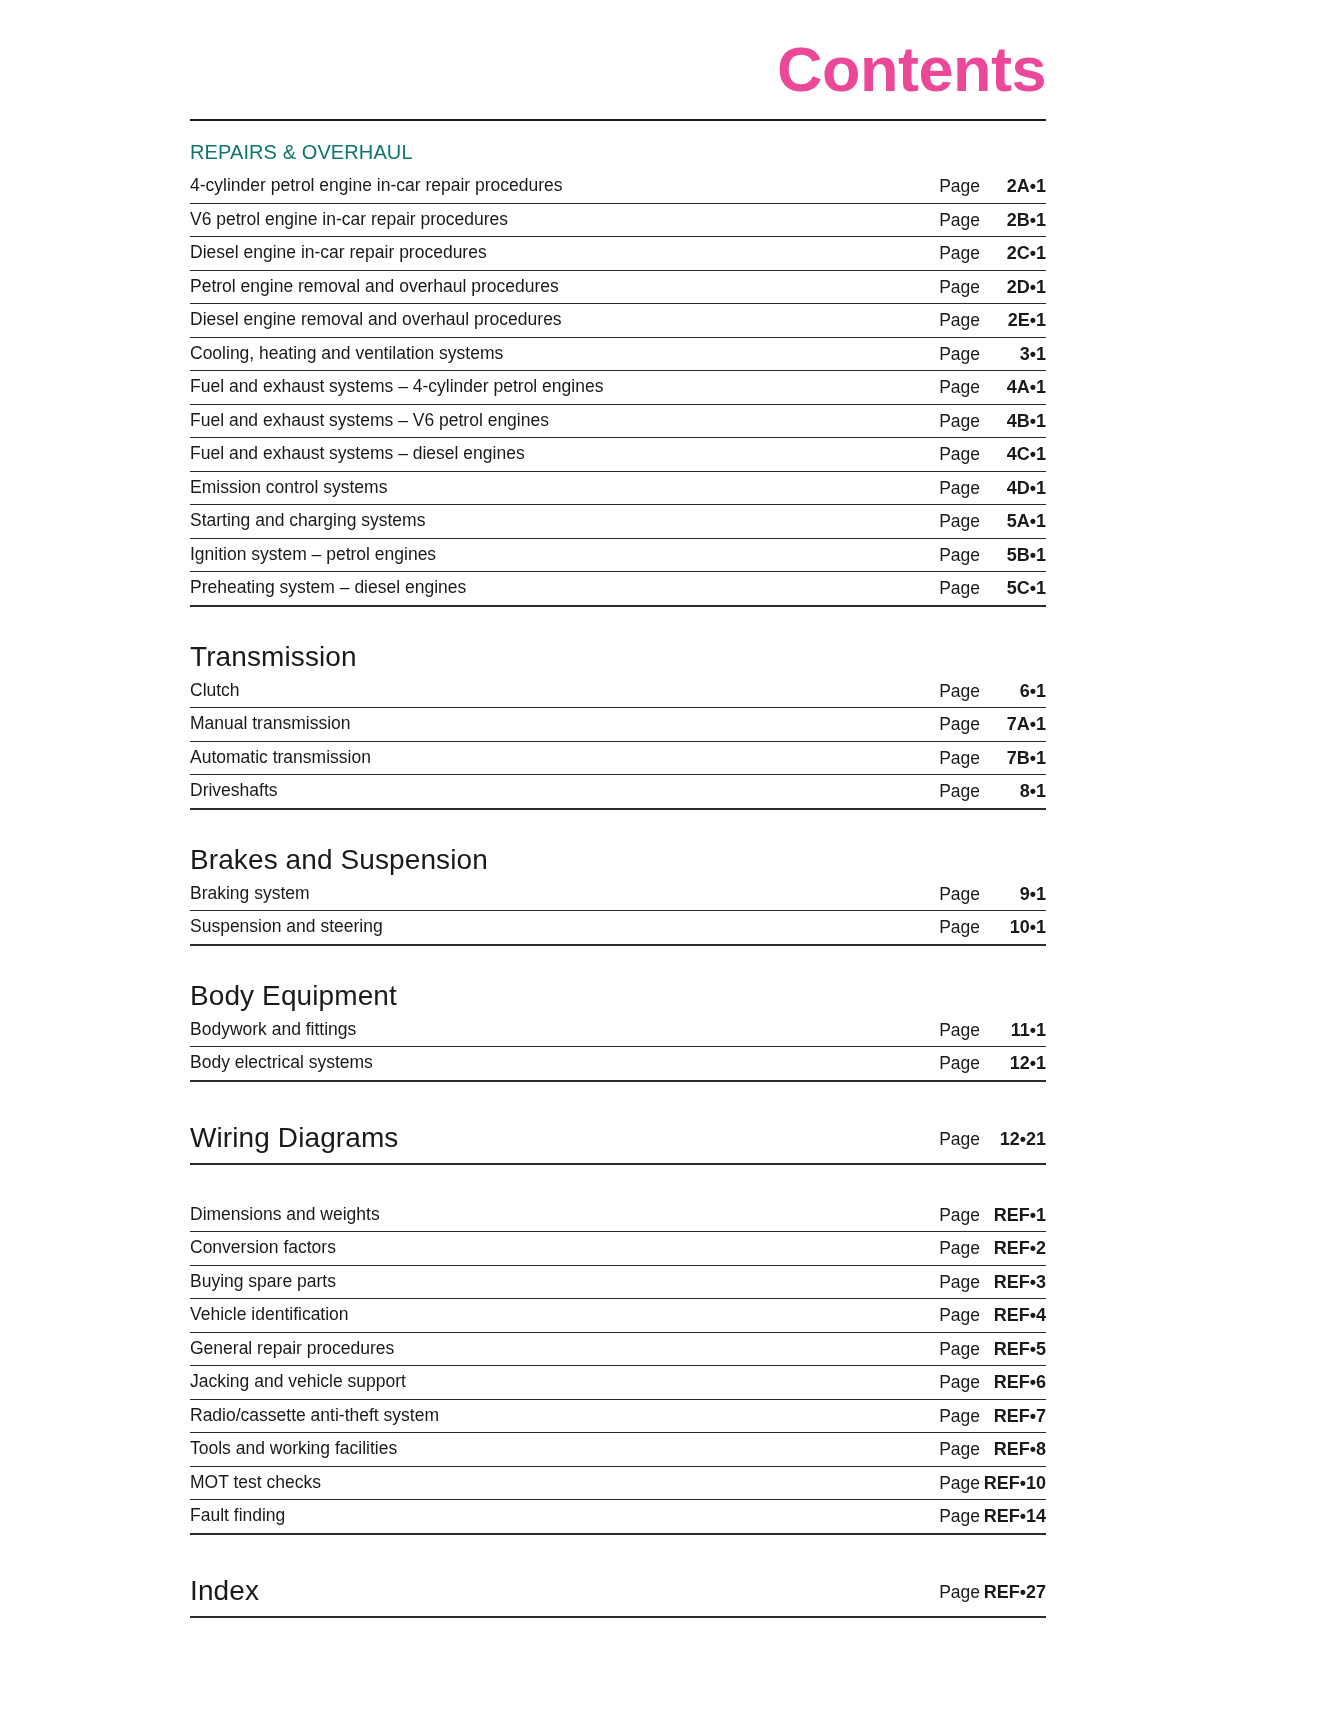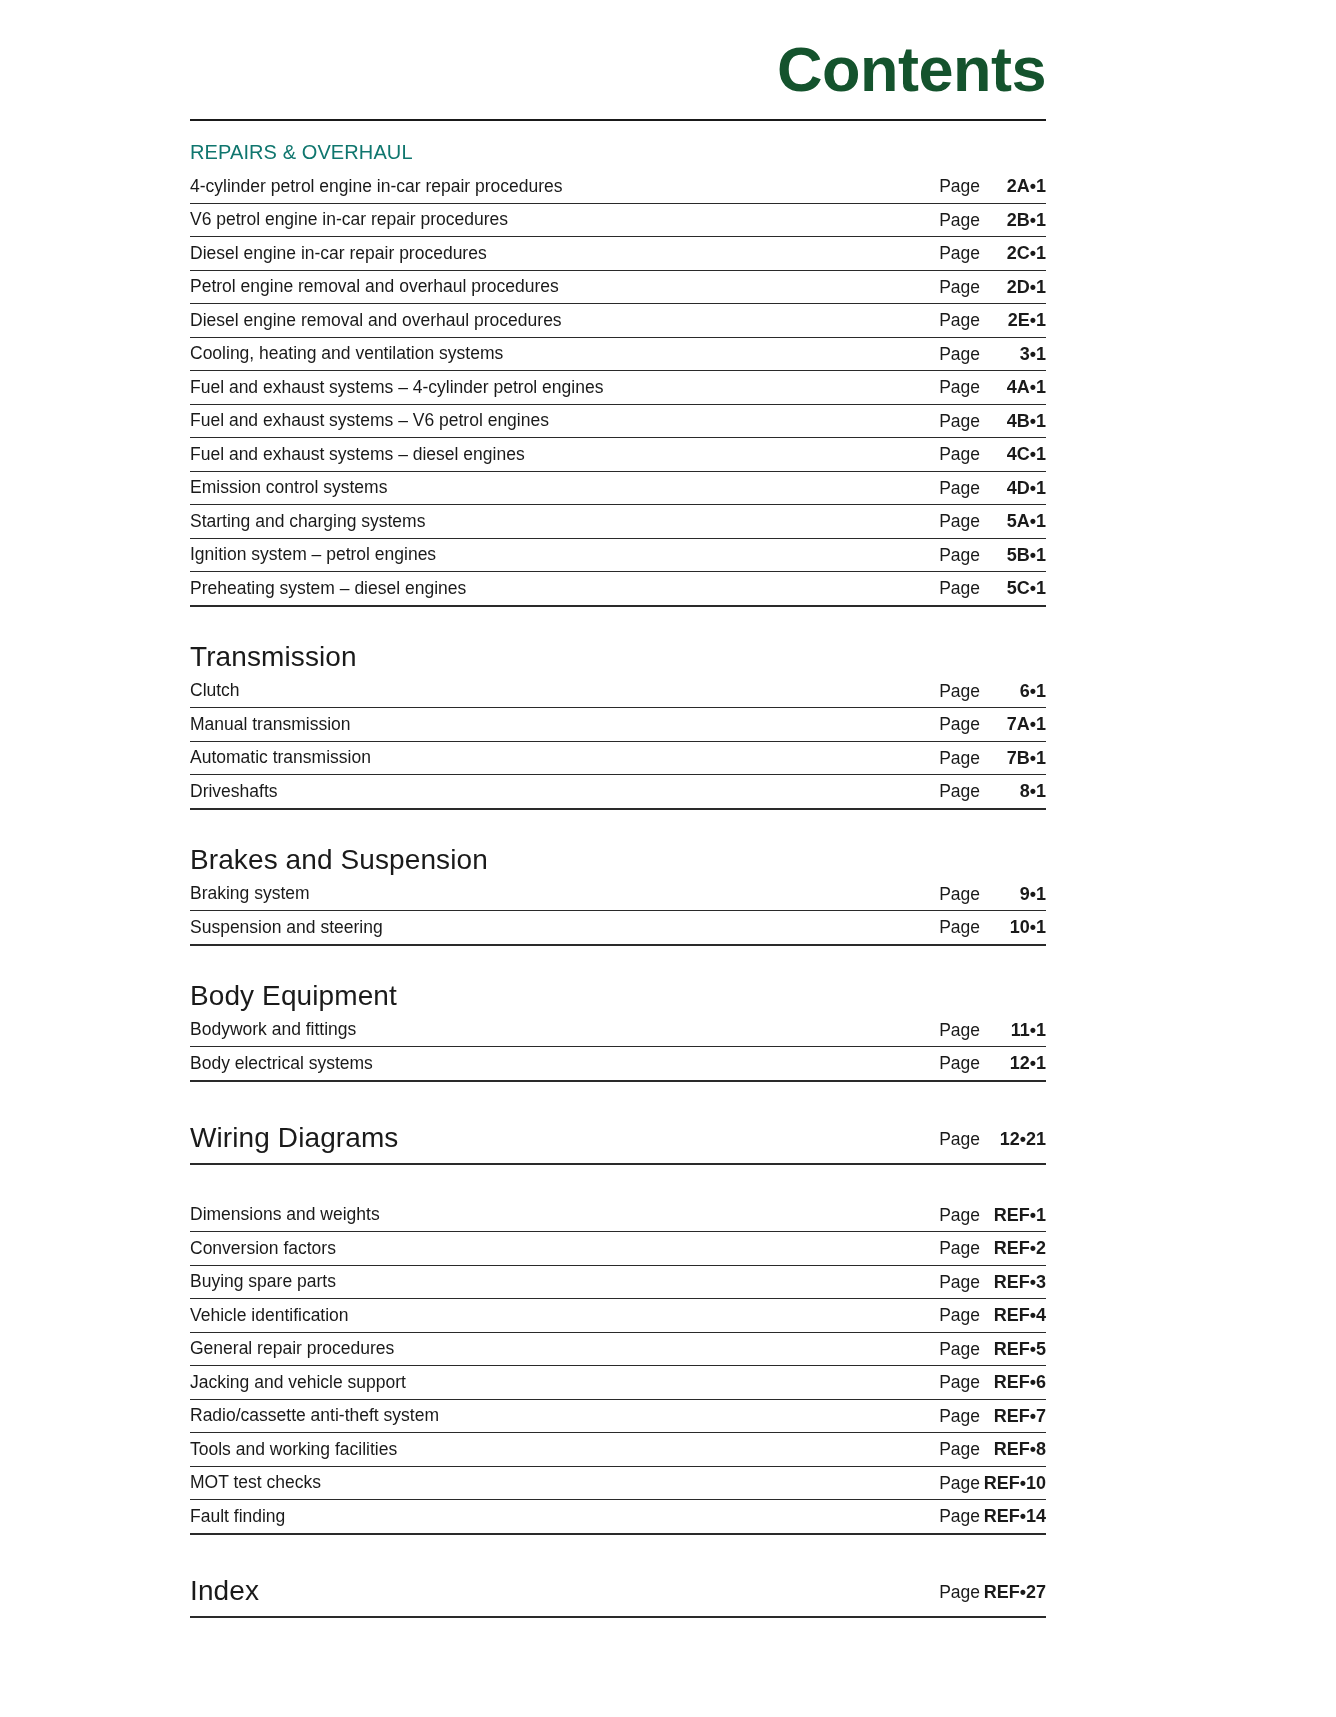--- a/index.html
+++ b/index.html
@@ -26,21 +26,21 @@
   
   .title-block {
     padding: 38px 290px 0 0;
     text-align: right;
   }
   .page-title {
     font-size: 63px;
     font-weight: bold;
     letter-spacing: -0.5px;
     line-height: 1.0;
-    color: #14532d;
+    color: #ec4899;
   }
 
   .title-rule {
     margin: 18px 290px 0 190px;
     border-top: 2.5px solid #1a1a1a;
   }
 
   
   .content {
     margin: 0 290px 0 190px;
@@ -65,21 +65,21 @@
   .group-block {
     margin-bottom: 0;
   }
   .group-gap {
     height: 28px;
   }
 
   
   .entry {
     display: flex;
-    align-items: center;
+    align-items: flex-start;
     justify-content: space-between;
     font-size: 17.5px;
     line-height: 1;
     padding: 7px 0 7px 0;
     border-bottom: 1.4px solid #2a2a2a;
   }
   .entry:first-of-type {
     border-top: none;
   }
   .entry.last {

